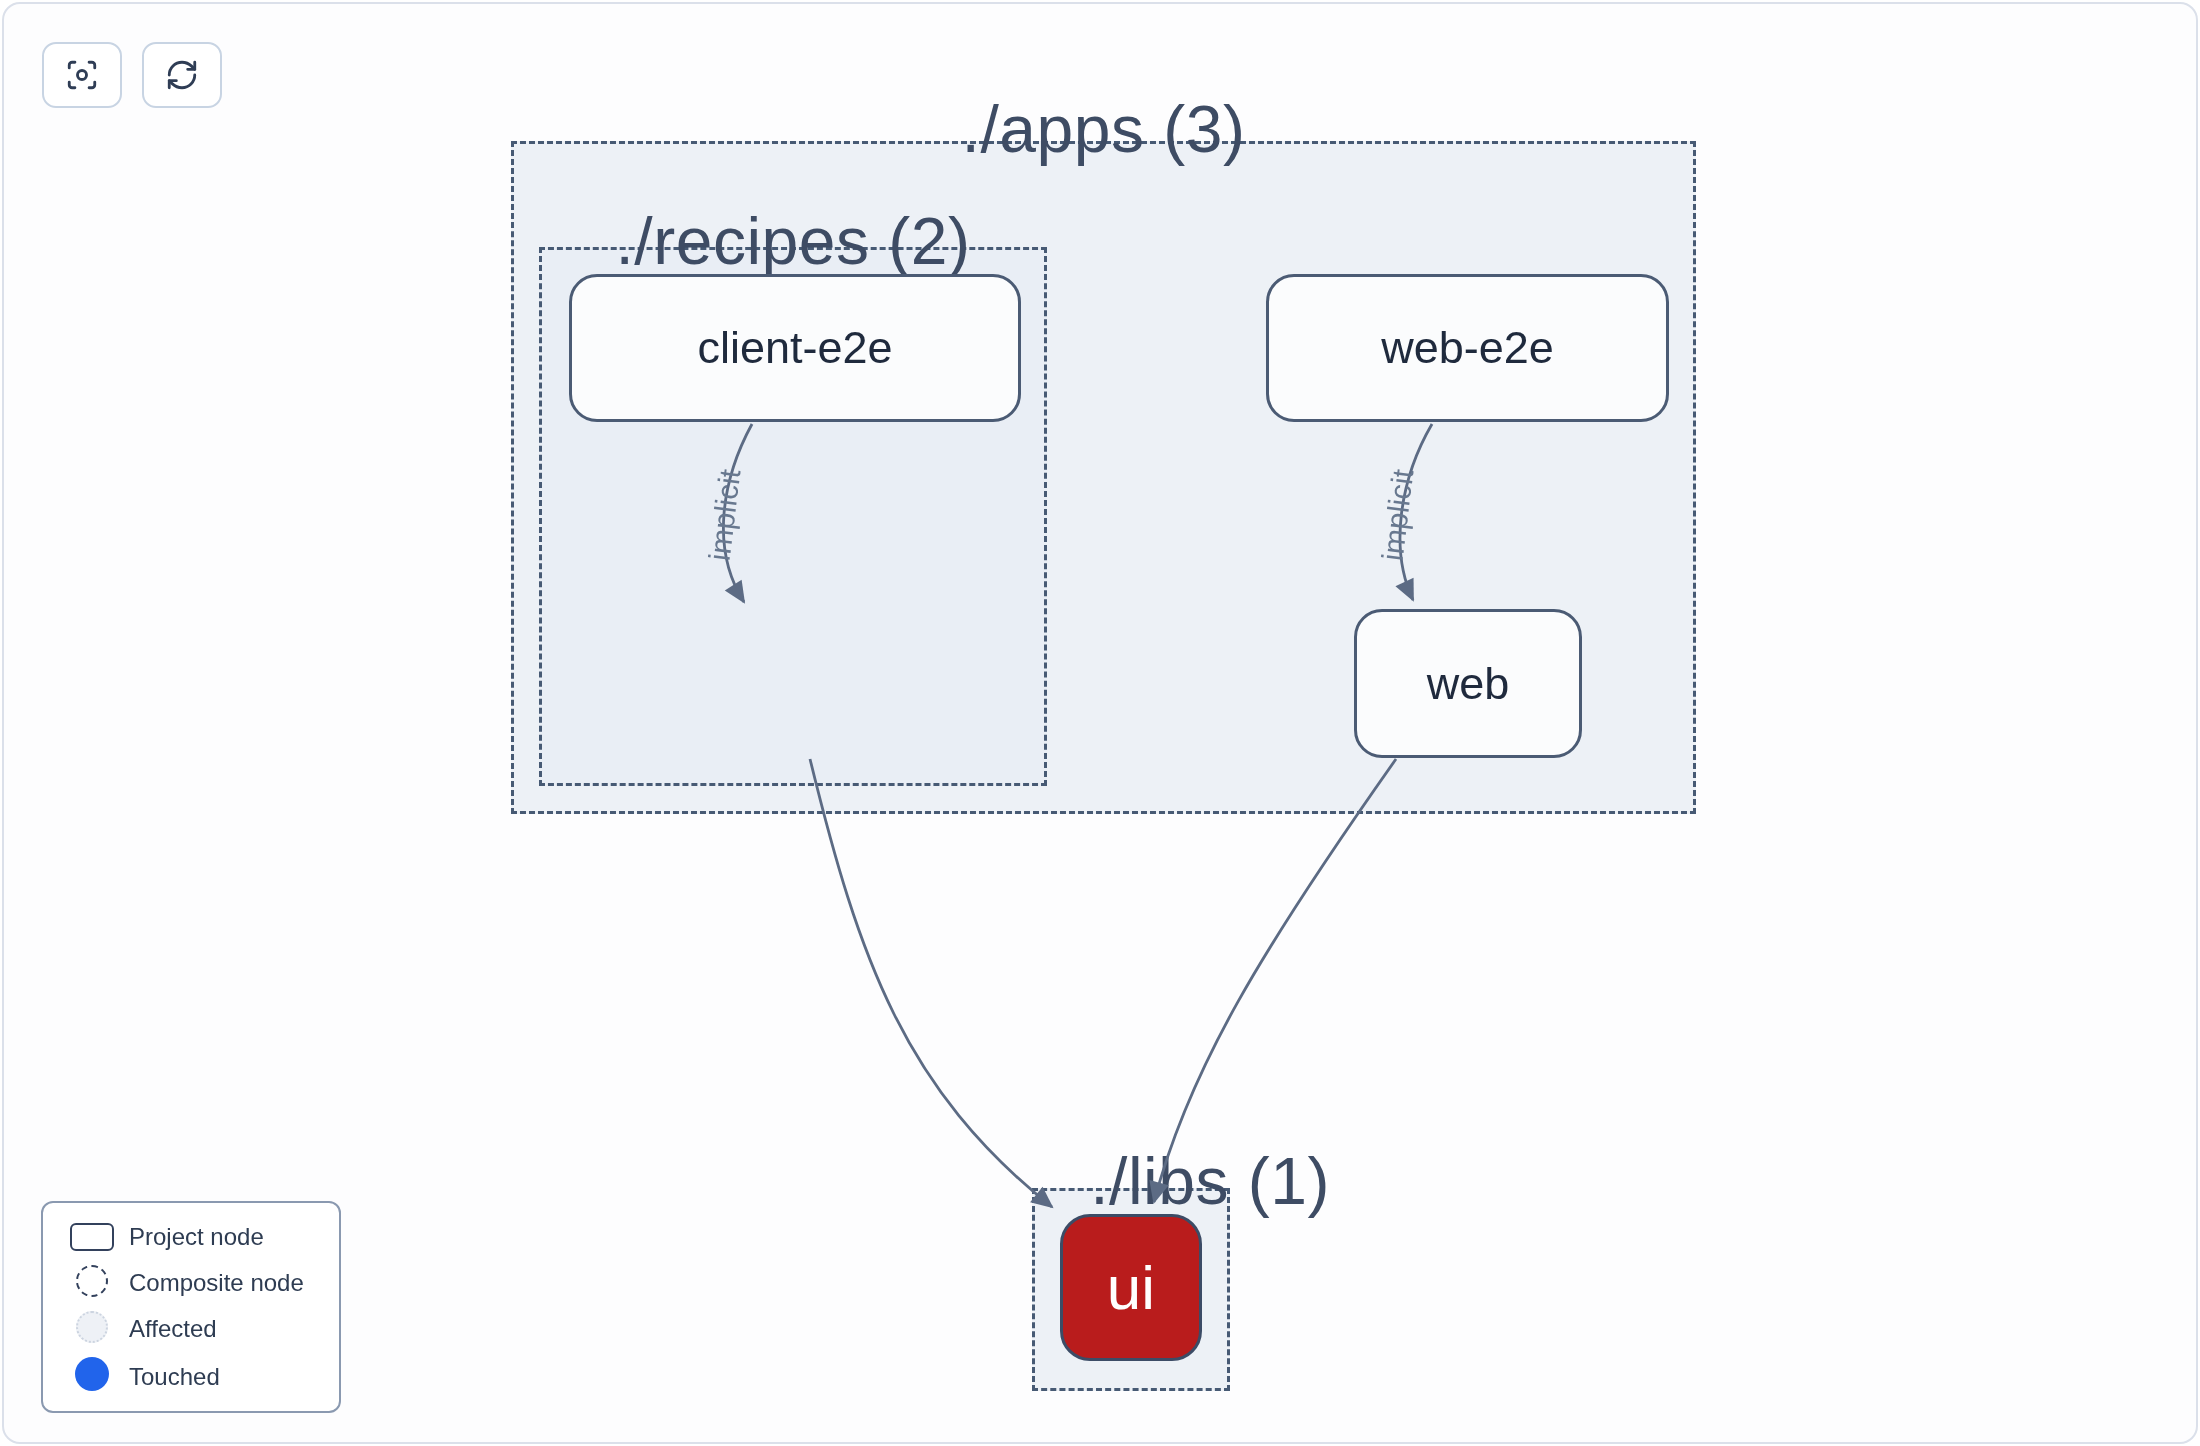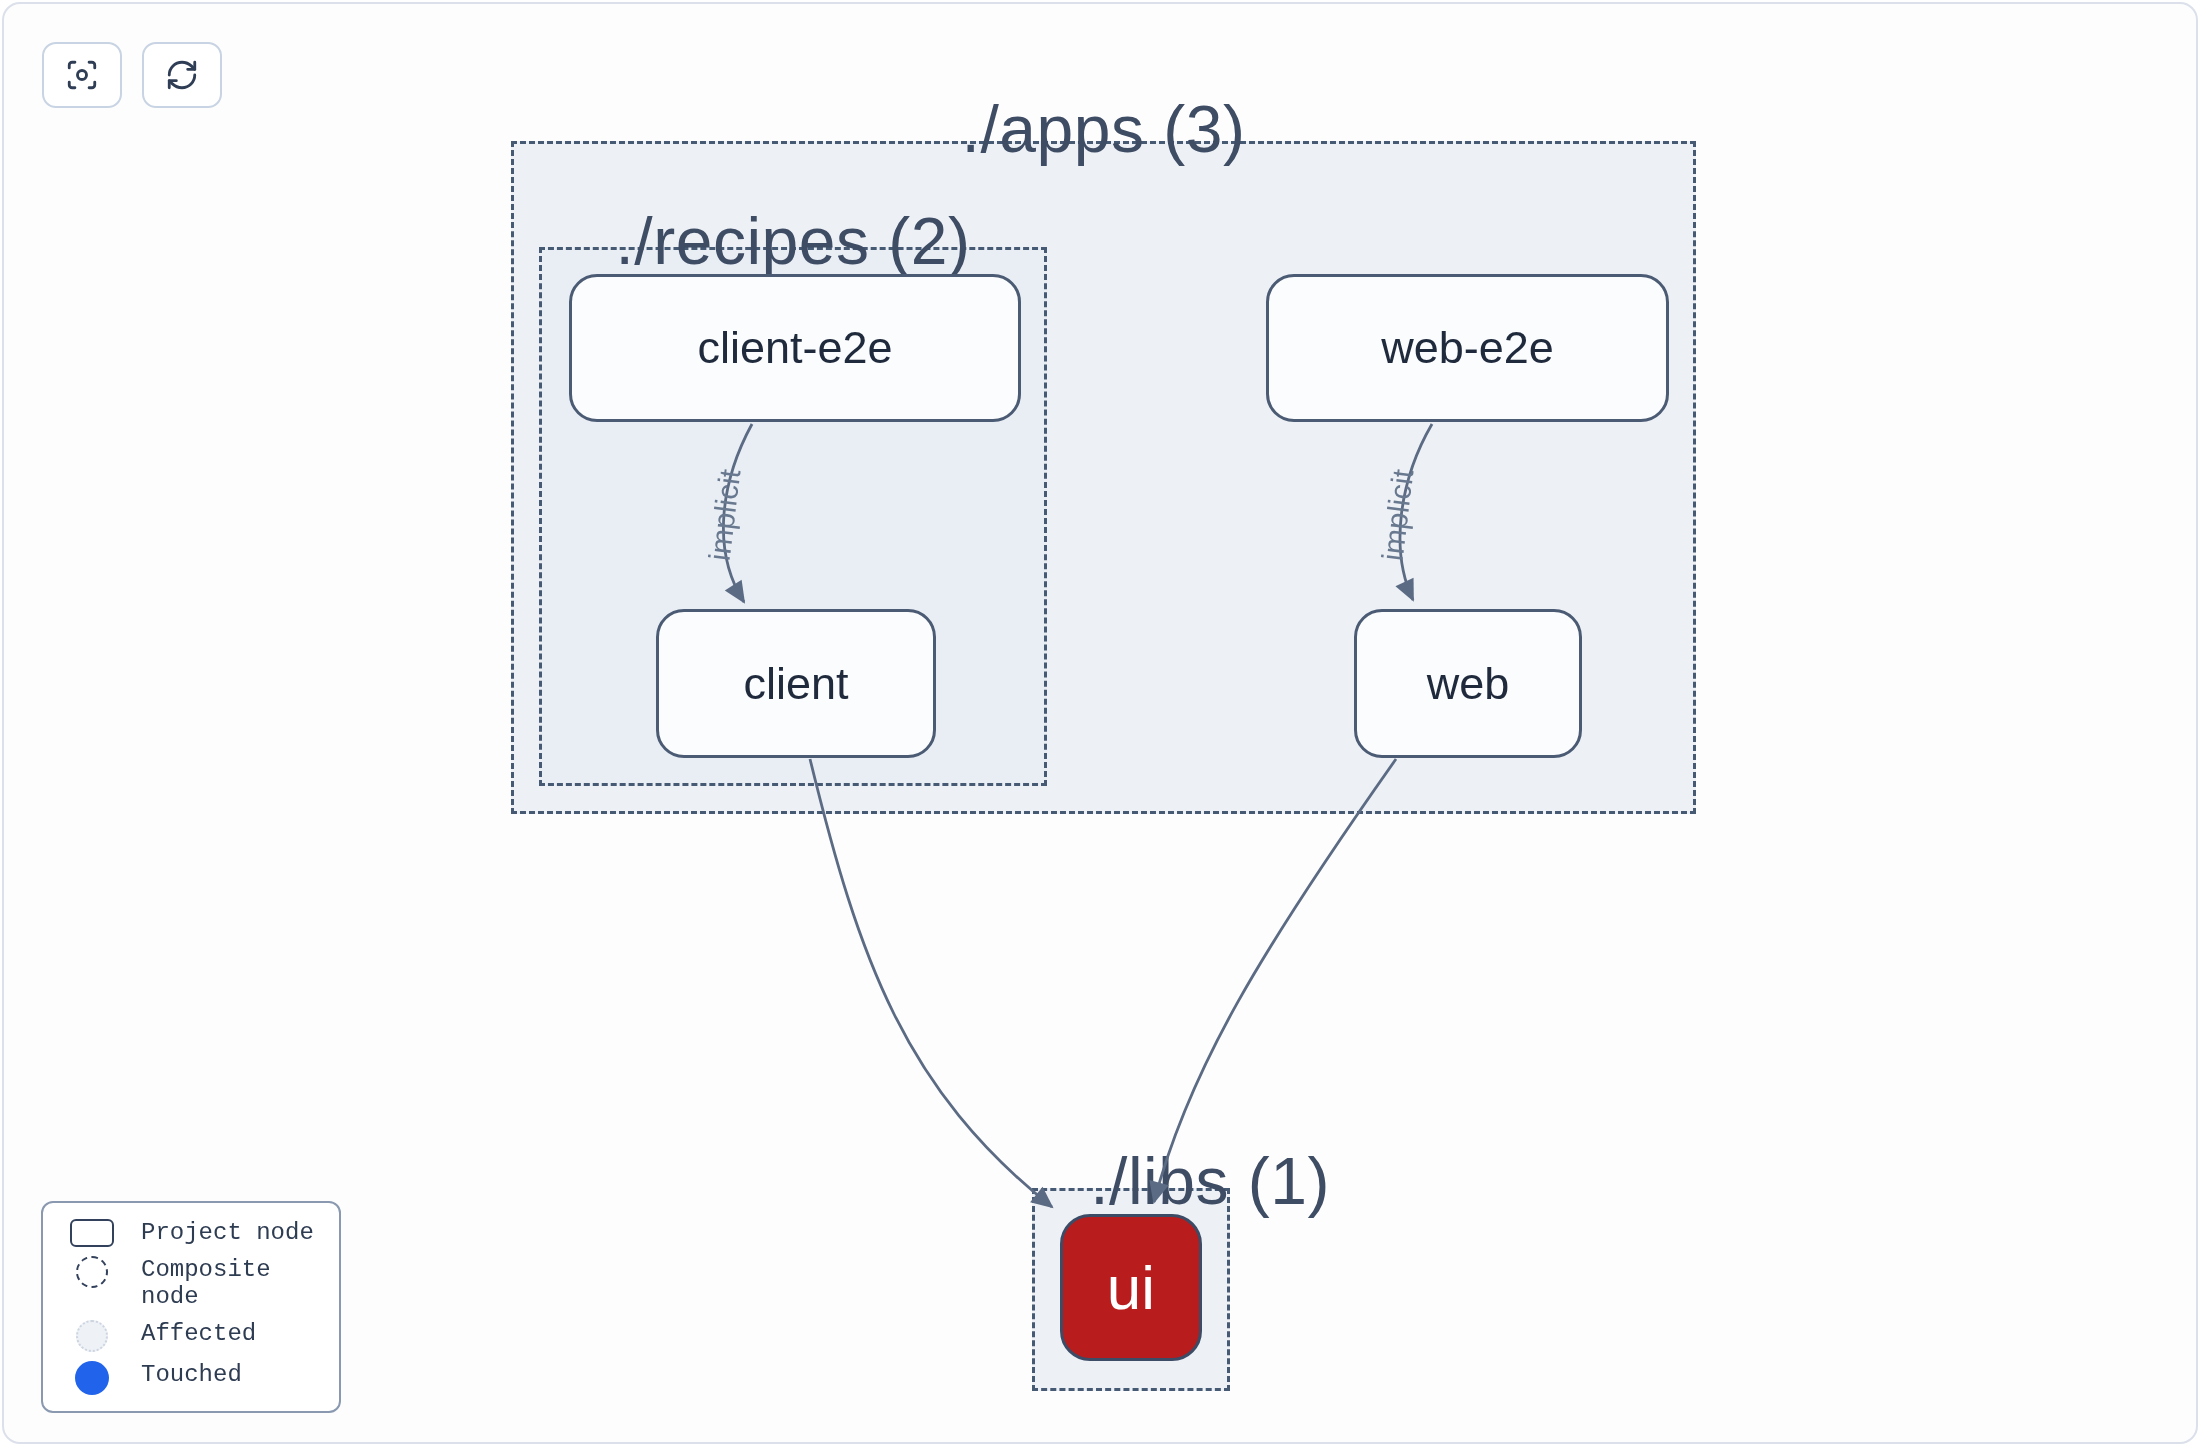--- a/index.html
+++ b/index.html
@@ -36,21 +36,21 @@
   
   .toolbar{position:absolute;left:38px;top:38px;z-index:10;display:flex;gap:20px;}
   .tbtn{width:80px;height:66px;box-sizing:border-box;border:2px solid #c8d4e3;border-radius:14px;background:#ffffff;
         display:flex;align-items:center;justify-content:center;cursor:pointer;padding:0;}
   .tbtn svg{width:34px;height:34px;stroke:#2f3d55;stroke-width:2;fill:none;stroke-linecap:round;stroke-linejoin:round;}
 
   
   .legend{position:absolute;left:37px;top:1197px;width:300px;height:212px;box-sizing:border-box;z-index:10;
           border:2px solid #8a99b0;border-radius:12px;background:#ffffff;
           display:flex;flex-direction:column;justify-content:space-evenly;padding:6px 0 6px 26px;}
-  .lrow{display:flex;align-items:flex-start;gap:26px;font-family:Liberation Mono, monospace;}
+  .lrow{display:flex;align-items:flex-end;gap:14px;}
   .lsw{flex:0 0 46px;display:flex;justify-content:center;}
   .lrow span{font-size:24px;color:#2e3c52;}
   .sw-project{width:44px;height:28px;box-sizing:border-box;border:2.5px solid #33415c;border-radius:6px;background:#fff;}
   .sw-composite{width:32px;height:32px;box-sizing:border-box;border:2.5px dashed #33415c;border-radius:50%;background:#fff;}
   .sw-affected{width:32px;height:32px;box-sizing:border-box;border:2px dotted #ccd4e0;border-radius:50%;background:#eef1f6;}
   .sw-touched{width:34px;height:34px;border-radius:50%;background:#2164eb;}
 </style>
 </head>
 <body>
 
@@ -74,21 +74,20 @@
     <path class="edge" d="M 1428,420 C 1396,475 1385,545 1409,596" marker-end="url(#arrow)"></path>
     <path class="edge" d="M 806,755 C 855,955 900,1085 1048,1203" marker-end="url(#arrow)"></path>
     <path class="edge" d="M 1392,755 C 1258,945 1185,1065 1150,1198" marker-end="url(#arrow)"></path>
   </svg>
 
   <div class="edge-label elab1">implicit</div>
   <div class="edge-label elab2">implicit</div>
 
   <div class="node n-client-e2e">client-e2e</div>
   <div class="node n-web-e2e">web-e2e</div>
-  <div class="node n-client">client</div>
   <div class="node n-web">web</div>
   <div class="node n-ui">ui</div>
 
   <div class="toolbar">
     <button class="tbtn">
       <svg viewBox="0 0 24 24">
         <circle cx="12" cy="12" r="3.2"></circle>
         <path d="M3 7V5a2 2 0 0 1 2-2h2"></path>
         <path d="M17 3h2a2 2 0 0 1 2 2v2"></path>
         <path d="M21 17v2a2 2 0 0 1-2 2h-2"></path>

